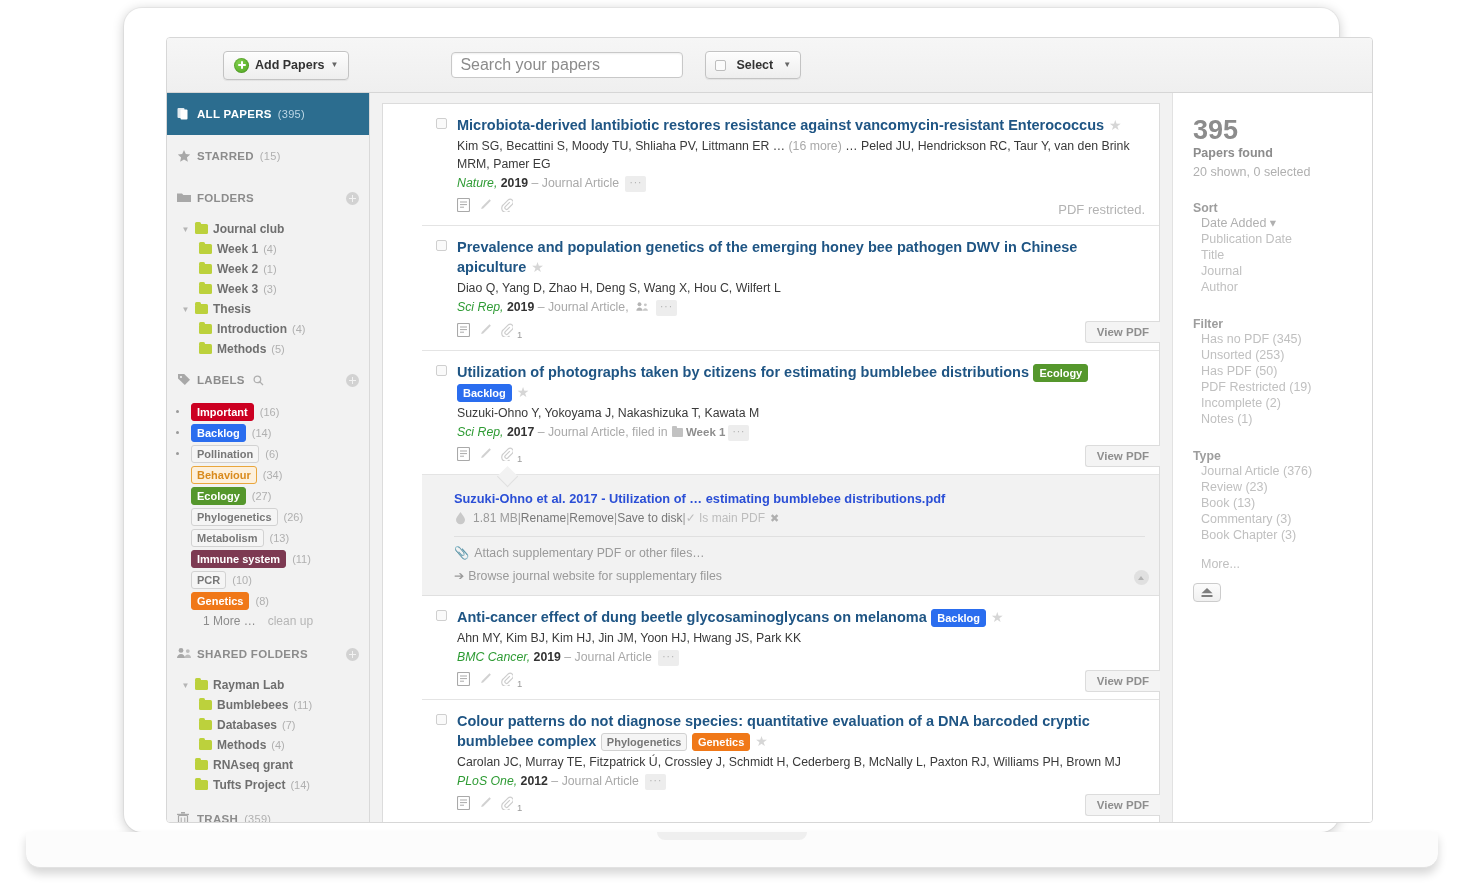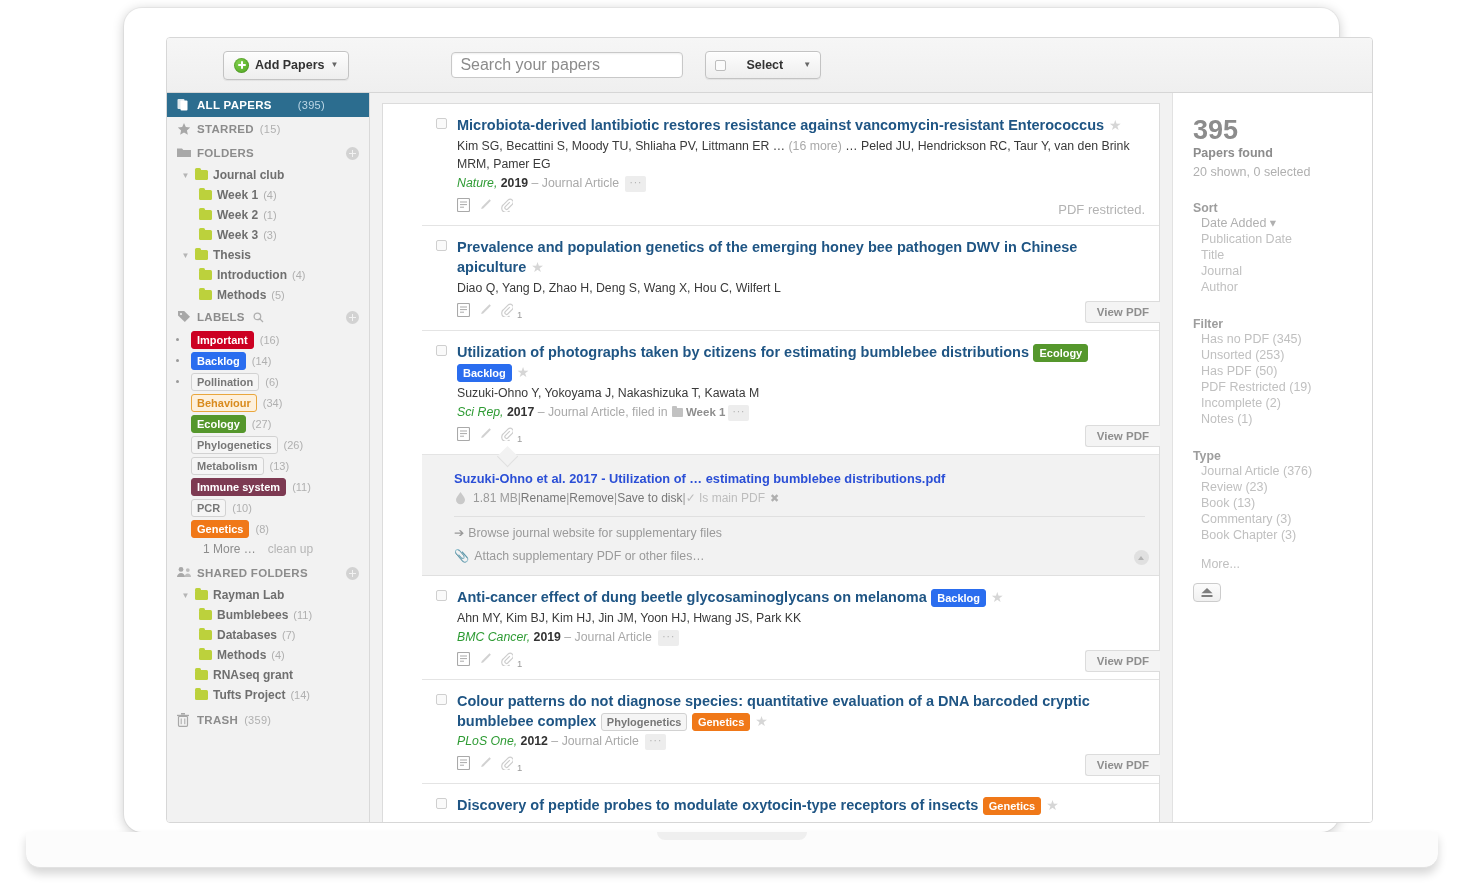--- a/index.html
+++ b/index.html
@@ -86,21 +86,21 @@
     display: flex; align-items: center; padding: 0 8px;
   }
   .search-box input {
     border: none; outline: none; width: 100%;
     font-size: 16px; color: #444;
     font-family: "Liberation Sans", sans-serif;
     background: transparent;
   }
   .search-box input::placeholder { color: #8b8b8b; }
 
-  .select-btn { margin-left: 22px; gap: 20px; padding: 6px 9px; }
+  .select-btn { margin-left: 22px; gap: 10px; padding: 6px 9px; }
   .chk {
     width: 11px; height: 11px; border: 1px solid #bdbdbd; border-radius: 2px;
     background: #fbfbfb; display: inline-block;
   }
 
   
   .body { flex: 1; display: flex; min-height: 0; }
 
   
   .sidebar {
@@ -110,23 +110,23 @@
     padding-bottom: 10px;
     overflow: hidden;
     font-size: 12px;
   }
   .nav-row {
     display: flex; align-items: center;
     height: 20px; padding: 0 10px;
     color: #8c8c8c; cursor: pointer; gap: 6px;
     white-space: nowrap;
   }
-  .nav-row.section { font-weight: bold; letter-spacing: .3px; font-size: 11.5px; height: 24px; }
+  .nav-row.section { font-weight: bold; letter-spacing: .3px; font-size: 11.5px; height: 42px; }
   .nav-row.active { background: #2c6d8f; color: #fff; }
-  .nav-row.active .cnt { color: #bcd7e6; margin-left: 20px; }
+  .nav-row.active .cnt { color: #bcd7e6; }
   .cnt { color: #b0b0b0; font-weight: normal; font-size: 11px; }
   .grow { flex: 1; }
 
   .ico { width: 14px; height: 14px; display: inline-block; flex: none; position: relative; }
   .ico svg { display: block; }
 
   .folder-row {
     display: flex; align-items: center; gap: 5px;
     height: 20px; font-size: 12px; color: #6f6f6f; font-weight: bold;
     cursor: pointer; white-space: nowrap;
@@ -527,20 +527,26 @@
                     </svg></span>
                 </div>
               </div>
               <div class="pdf-restricted">PDF restricted.</div>
             </div>
             <div class="paper">
               <span class="pchk"></span>
               <div class="pinfo">
                 <div class="tline"><span class="ptitle">Prevalence and population genetics of the emerging honey bee pathogen DWV in Chinese apiculture</span><span class="star">★</span></div>
                 <div class="authors">Diao Q, Yang D, Zhao H, Deng S, Wang X, Hou C, Wilfert L</div>
+                <div class="meta"><span class="jname">Sci Rep,</span> <span class="jyear">2019</span> – Journal Article, <span style="display: inline-block; vertical-align: -1px; margin: 0px 4px;"><svg width="13" height="11" viewBox="0 0 15 12">
+                      <circle cx="4" cy="3.4" r="2.2" fill="#b5b5b5"></circle>
+                      <path d="M0.4 11c0-2.2 1.6-3.8 3.6-3.8S7.6 8.8 7.6 11z" fill="#b5b5b5"></path>
+                      <circle cx="10.8" cy="4.1" r="1.7" fill="#c7c7c7"></circle>
+                      <path d="M7.9 11c0-1.8 1.3-3.1 2.9-3.1s2.9 1.3 2.9 3.1z" fill="#c7c7c7"></path>
+                    </svg></span><span class="dots-btn">···</span></div>
                 <div class="iconrow">
                   <span class="ico2"><svg width="13" height="14" viewBox="0 0 13 14">
                       <rect x="0.5" y="0.5" width="12" height="13" rx="1" fill="none" stroke="#9b9b9b" stroke-width="1.1"></rect>
                       <line x1="3" y1="4" x2="10" y2="4" stroke="#9b9b9b" stroke-width="1"></line>
                       <line x1="3" y1="6.6" x2="10" y2="6.6" stroke="#9b9b9b" stroke-width="1"></line>
                       <line x1="3" y1="9.2" x2="7" y2="9.2" stroke="#9b9b9b" stroke-width="1"></line>
                     </svg></span>
                   <span class="ico2"><svg width="13" height="14" viewBox="0 0 13 14">
                       <path d="M10.5 1.3l1.4 1.4-7.7 7.7-2 .6.6-2z" fill="#c9c9c9"></path>
                     </svg></span>
@@ -575,22 +581,22 @@
                 </div>
               </div>
               <div class="viewpdf">View PDF</div>
             </div>
             <div class="pdf-panel">
               <div class="pdf-name">Suzuki-Ohno et al. 2017 - Utilization of … estimating bumblebee distributions.pdf</div>
               <div class="pdf-sub"><span class="drop-ico"><svg width="13" height="14" viewBox="0 0 13 14">
                     <path d="M6.5 1C4 4.5 2 6.6 2 8.8a4.5 4.5 0 009 0C11 6.6 9 4.5 6.5 1z" fill="#c9c9c9"></path>
                   </svg></span><span>1.81 MB</span> | <a>Rename</a> | <a>Remove</a> | <a>Save to disk</a> | <span style="color: rgb(189, 189, 189);">✓ Is main PDF</span><span style="color: rgb(176, 176, 176); margin-left: 5px; font-size: 11px;">✖</span></div>
               <div class="pdf-div"></div>
+              <div class="pdf-link"><span style="margin-right:5px;">📎</span>Attach supplementary PDF or other files…</div>
               <div class="pdf-link"><span style="margin-right:4px;">➔</span>Browse journal website for supplementary files</div>
-              <div class="pdf-link"><span style="margin-right:5px;">📎</span>Attach supplementary PDF or other files…</div>
               <div class="collapse"></div>
             </div>
             <div class="paper">
               <span class="pchk"></span>
               <div class="pinfo">
                 <div class="tline"><span class="ptitle">Anti-cancer effect of dung beetle glycosaminoglycans on melanoma</span> <span class="tag" style="background: rgb(42, 109, 239); color: rgb(255, 255, 255); border-color: rgb(42, 109, 239);">Backlog</span><span class="star">★</span></div>
                 <div class="authors">Ahn MY, Kim BJ, Kim HJ, Jin JM, Yoon HJ, Hwang JS, Park KK</div>
                 <div class="meta"><span class="jname">BMC Cancer,</span> <span class="jyear">2019</span> – Journal Article <span class="dots-btn">···</span></div>
                 <div class="iconrow">
                   <span class="ico2"><svg width="13" height="14" viewBox="0 0 13 14">
@@ -607,20 +613,21 @@
                     </svg></span>
                   <span class="attach-n">1</span>
                 </div>
               </div>
               <div class="viewpdf">View PDF</div>
             </div>
             <div class="paper">
               <span class="pchk"></span>
               <div class="pinfo">
                 <div class="tline"><span class="ptitle">Colour patterns do not diagnose species: quantitative evaluation of a DNA barcoded cryptic bumblebee complex</span> <span class="tag" style="background: rgb(245, 245, 245); color: rgb(119, 119, 119); border-color: rgb(210, 210, 210);">Phylogenetics</span> <span class="tag" style="background: rgb(240, 120, 24); color: rgb(255, 255, 255); border-color: rgb(240, 120, 24);">Genetics</span><span class="star">★</span></div>
+                <div class="authors">Carolan JC, Murray TE, Fitzpatrick Ú, Crossley J, Schmidt H, Cederberg B, McNally L, Paxton RJ, Williams PH, Brown MJ</div>
                 <div class="meta"><span class="jname">PLoS One,</span> <span class="jyear">2012</span> – Journal Article <span class="dots-btn">···</span></div>
                 <div class="iconrow">
                   <span class="ico2"><svg width="13" height="14" viewBox="0 0 13 14">
                       <rect x="0.5" y="0.5" width="12" height="13" rx="1" fill="none" stroke="#9b9b9b" stroke-width="1.1"></rect>
                       <line x1="3" y1="4" x2="10" y2="4" stroke="#9b9b9b" stroke-width="1"></line>
                       <line x1="3" y1="6.6" x2="10" y2="6.6" stroke="#9b9b9b" stroke-width="1"></line>
                       <line x1="3" y1="9.2" x2="7" y2="9.2" stroke="#9b9b9b" stroke-width="1"></line>
                     </svg></span>
                   <span class="ico2"><svg width="13" height="14" viewBox="0 0 13 14">
                       <path d="M10.5 1.3l1.4 1.4-7.7 7.7-2 .6.6-2z" fill="#c9c9c9"></path>

